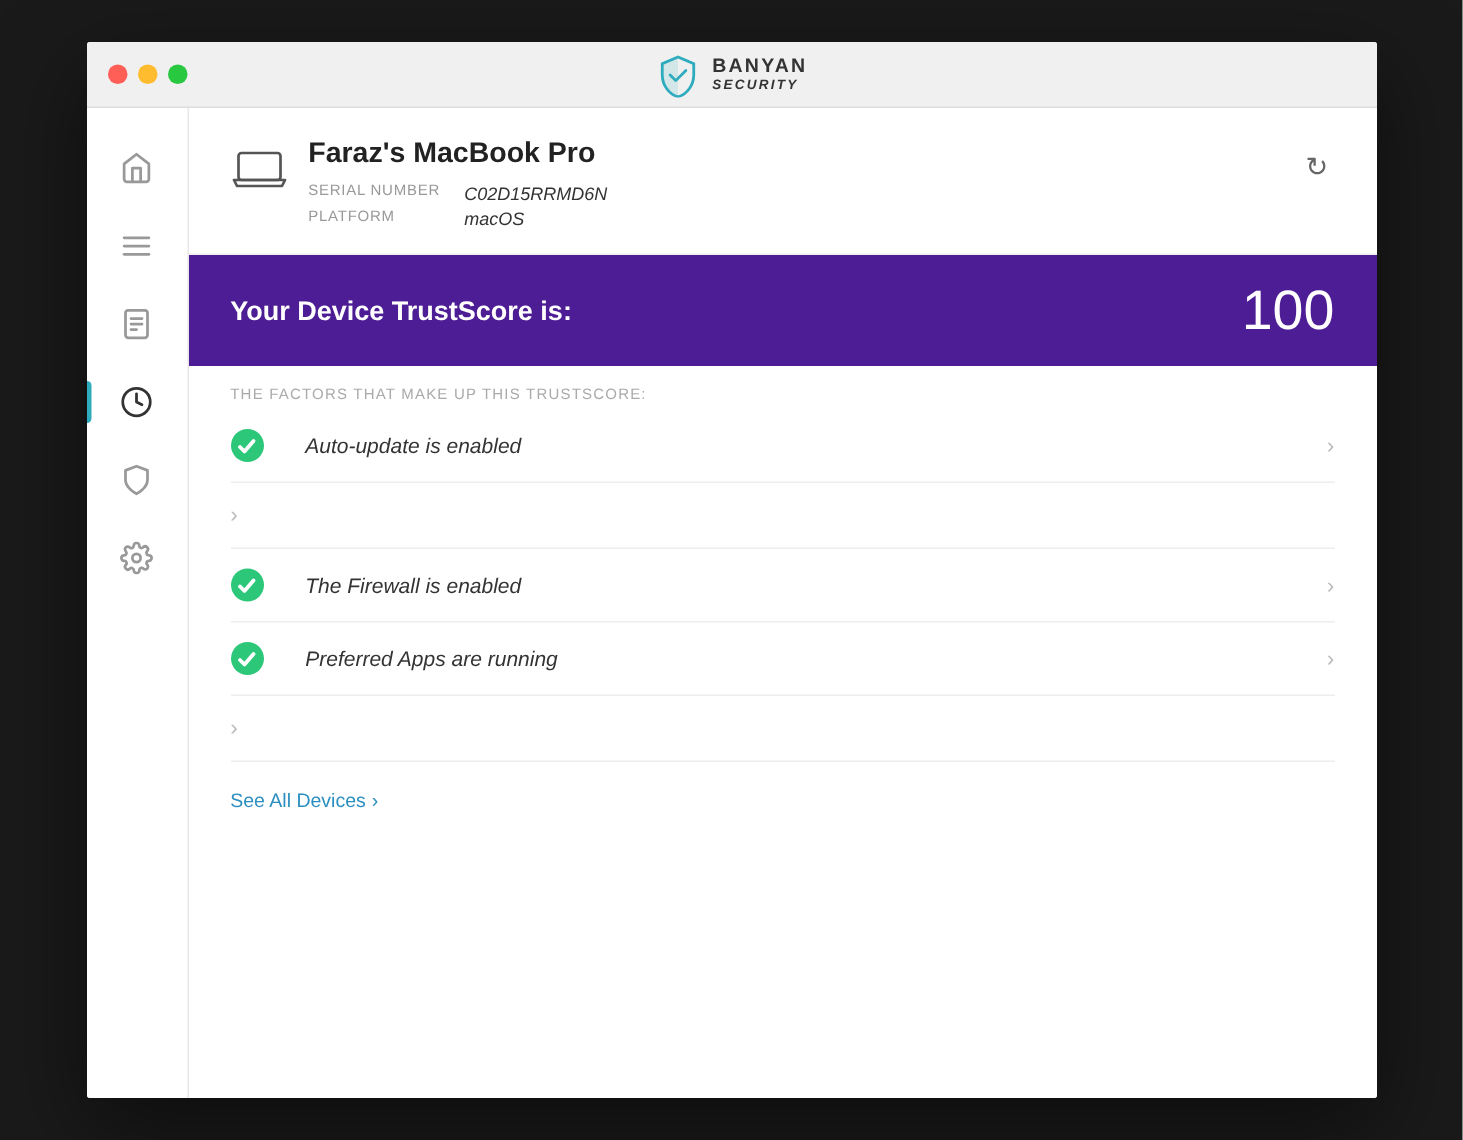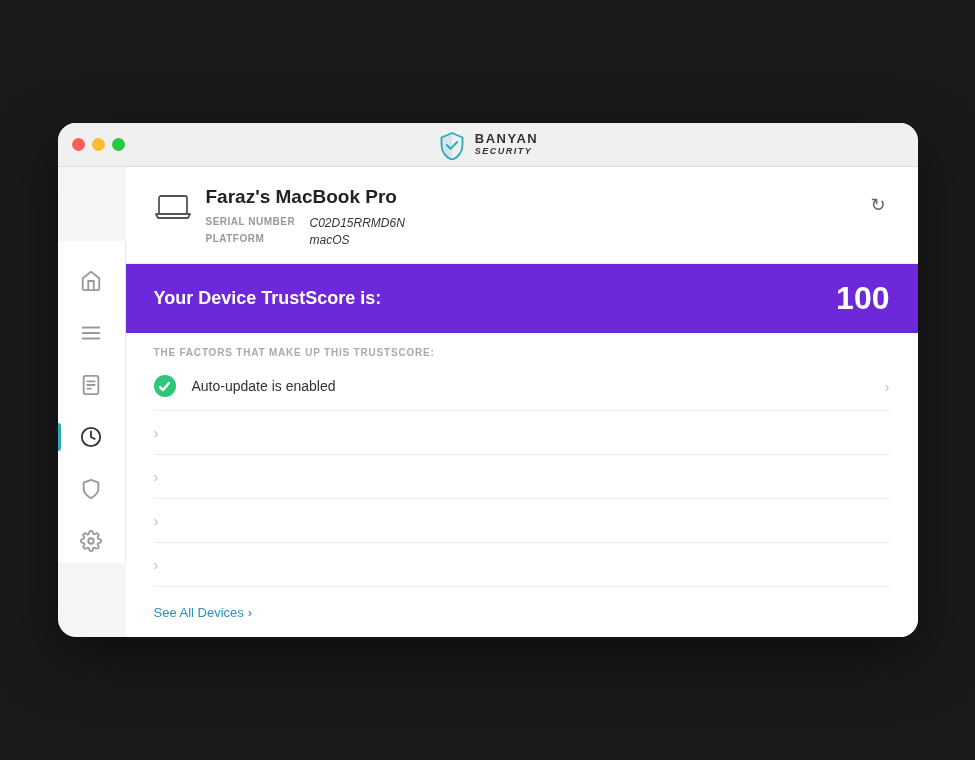--- a/index.html
+++ b/index.html
@@ -9,21 +9,21 @@
       display: flex;
       align-items: center;
       justify-content: center;
       min-height: 100vh;
       font-family: -apple-system, BlinkMacSystemFont, 'Segoe UI', sans-serif;
     }
 
     .window {
       width: 860px;
       background: #f5f5f7;
-      border-radius: 18px;
+      border-radius: 2px;
       box-shadow: 0 20px 60px rgba(0,0,0,0.5);
       overflow: hidden;
     }
 
     
     .titlebar {
       background: #f0f0f0;
       height: 44px;
       display: flex;
       align-items: center;
@@ -78,22 +78,21 @@
       font-size: 9px;
       font-weight: 600;
       letter-spacing: 1.5px;
       color: #333;
       font-style: italic;
     }
 
     
     .app-body {
       display: flex;
-      height: 470px;
-      align-items: center;
+      height: 660px;
     }
 
     
     .sidebar {
       width: 68px;
       background: #fff;
       display: flex;
       flex-direction: column;
       align-items: center;
       padding-top: 18px;
@@ -177,21 +176,21 @@
     }
 
     .meta-row {
       display: flex;
       gap: 14px;
       font-size: 11px;
     }
 
     .meta-label {
       color: #999;
-      font-weight: 700;
+      font-weight: 400;
       letter-spacing: 0.5px;
       width: 90px;
       text-transform: uppercase;
       font-size: 10px;
     }
 
     .meta-value {
       color: #333;
       font-size: 12px;
       font-style: italic;
@@ -202,66 +201,67 @@
       border: none;
       cursor: pointer;
       color: #666;
       font-size: 18px;
       padding: 4px;
       margin-top: 4px;
     }
 
     
     .trust-banner {
-      background: #6d28d9;
+      background: #4c1d95;
       padding: 16px 28px;
       display: flex;
       align-items: center;
       justify-content: space-between;
     }
 
     .trust-label {
       font-size: 18px;
       font-weight: 700;
       color: #fff;
     }
 
     .trust-score {
-      font-size: 32px;
-      font-weight: 700;
+      font-size: 37px;
+      font-weight: 400;
       color: #fff;
     }
 
     
     .factors-section {
       padding: 14px 28px 0;
     }
 
     .factors-title {
       font-size: 10px;
-      font-weight: 700;
+      font-weight: 400;
       color: #aaa;
       letter-spacing: 0.8px;
       text-transform: uppercase;
       margin-bottom: 4px;
     }
 
     .factor-row {
       display: flex;
       align-items: center;
       justify-content: space-between;
       padding: 13px 0;
       border-bottom: 1px solid #eee;
       cursor: pointer;
     }
 
     .factor-left {
       display: flex;
       align-items: center;
-      gap: 16px;
+      gap: 28px;
+      font-style: italic;
     }
 
     .check-icon {
       width: 22px;
       height: 22px;
       border-radius: 50%;
       background: #2dc77a;
       display: flex;
       align-items: center;
       justify-content: center;
@@ -418,24 +418,40 @@
             <span class="factor-text">Auto-update is enabled</span>
           </div>
           <span class="chevron-right">›</span>
         </div>
 
         <div class="factor-row">
           <span class="chevron-right">›</span>
         </div>
 
         <div class="factor-row">
+          <div class="factor-left">
+            <div class="check-icon">
+              <svg viewBox="0 0 13 13" fill="none" stroke="white" stroke-width="2.5" stroke-linecap="round" stroke-linejoin="round">
+                <polyline points="2 7 5 10 11 3"></polyline>
+              </svg>
+            </div>
+            <span class="factor-text">The Firewall is enabled</span>
+          </div>
           <span class="chevron-right">›</span>
         </div>
 
         <div class="factor-row">
+          <div class="factor-left">
+            <div class="check-icon">
+              <svg viewBox="0 0 13 13" fill="none" stroke="white" stroke-width="2.5" stroke-linecap="round" stroke-linejoin="round">
+                <polyline points="2 7 5 10 11 3"></polyline>
+              </svg>
+            </div>
+            <span class="factor-text">Preferred Apps are running</span>
+          </div>
           <span class="chevron-right">›</span>
         </div>
 
         <div class="factor-row">
           <span class="chevron-right">›</span>
         </div>
 
       </div>
 
       

